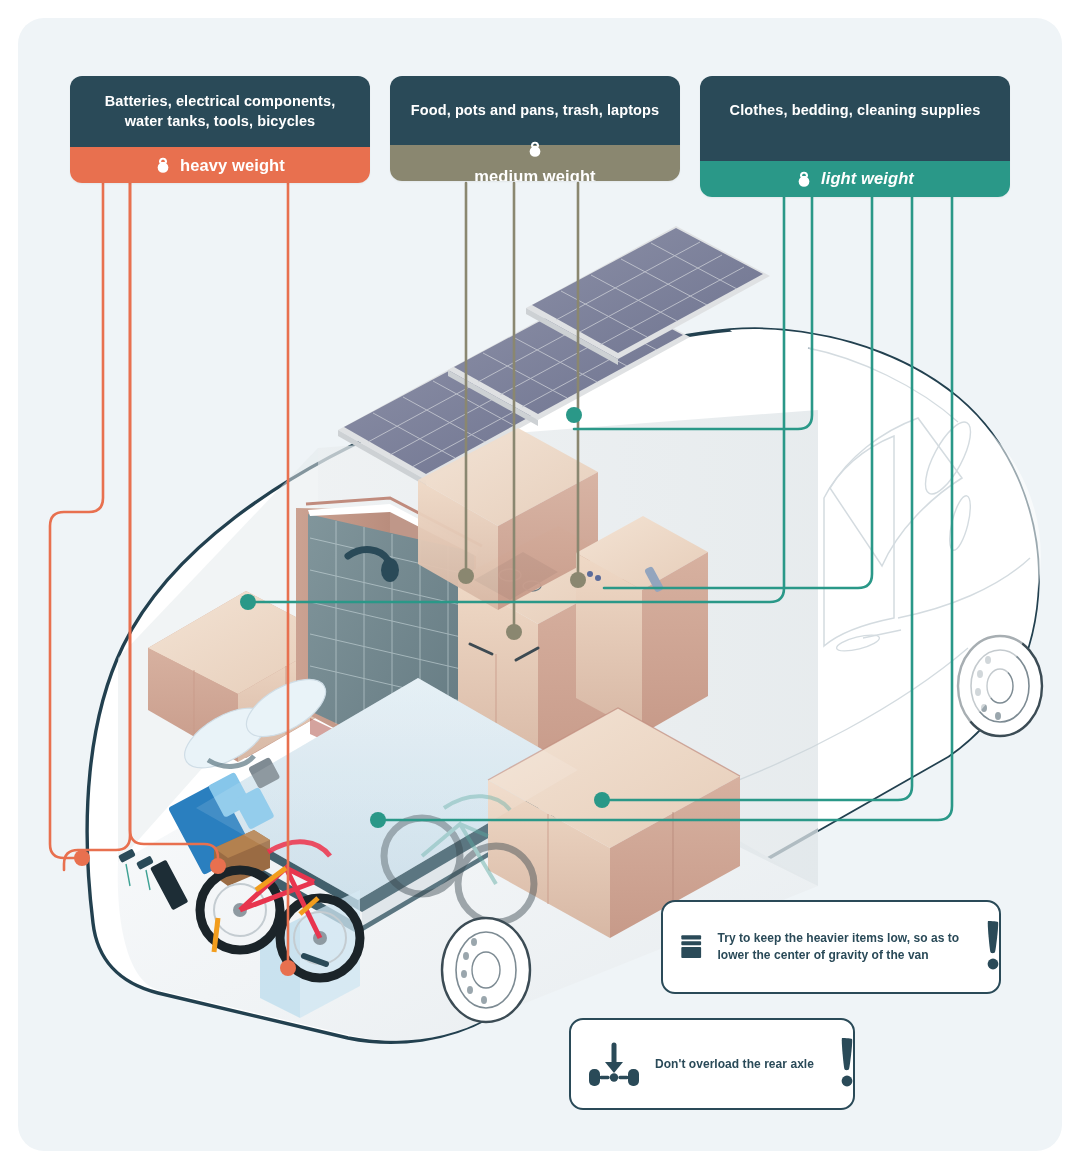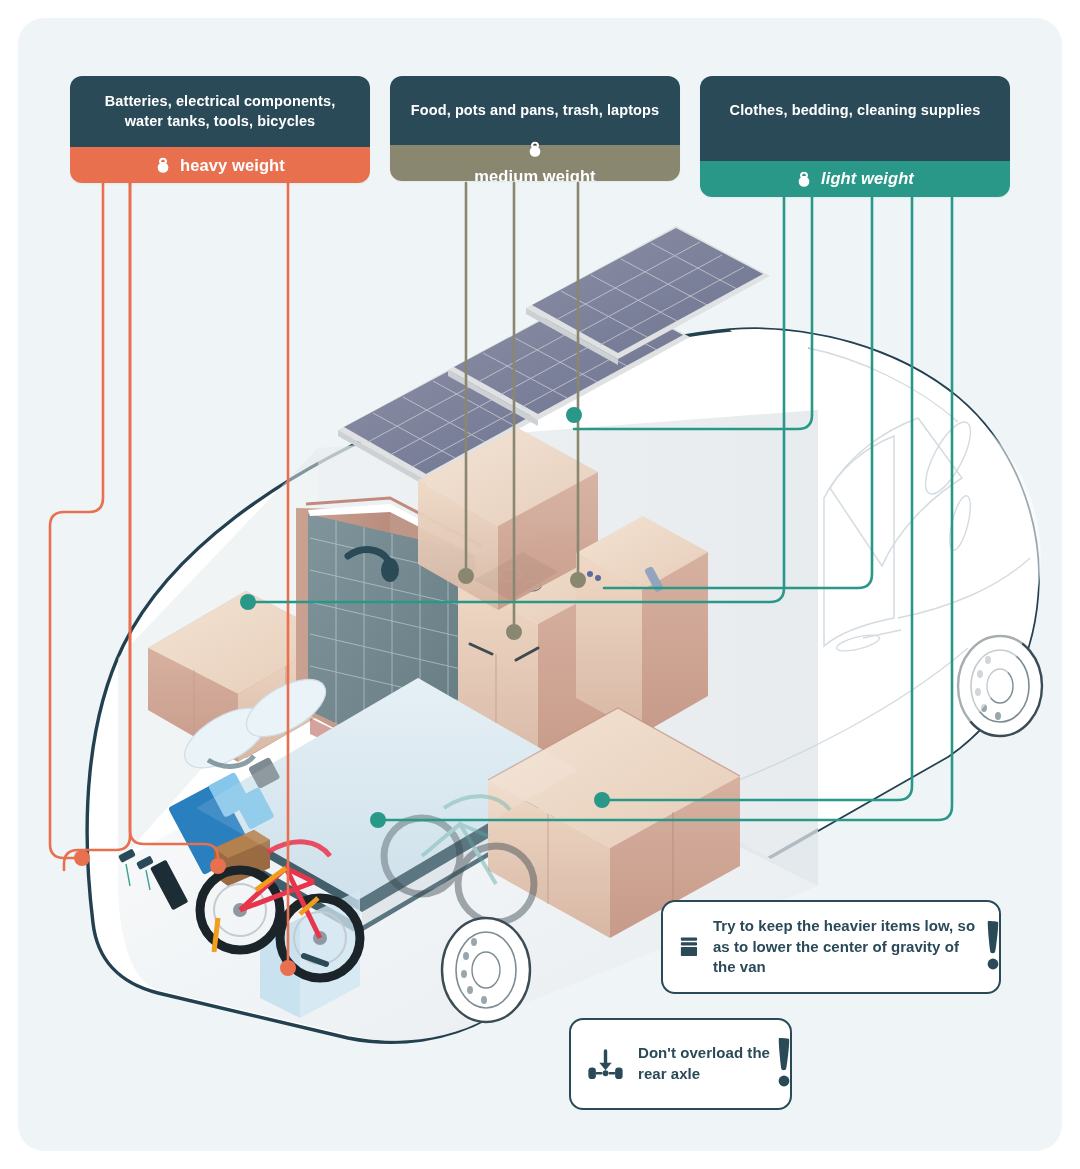--- a/index.html
+++ b/index.html
@@ -25,21 +25,21 @@
   .kb { width:16px; height:18px; flex:0 0 auto; }
 
   
   .lines { position:absolute; left:0; top:0; width:1044px; height:1133px;
            pointer-events:none; }
 
   
   .tip { position:absolute; background:#ffffff; border:2px solid #2a4a58;
          border-radius:14px; display:flex; align-items:center; gap:14px;
          padding:14px 16px; }
-  .tip .txt { color:#2a4a58; font-size:15px; font-weight:bold;
+  .tip .txt { color:#2a4a58; font-size:12px; font-weight:bold;
               line-height:1.38; letter-spacing:.05px; }
   .tip .bang { position:absolute; right:-6px; top:50%;
                transform:translateY(-50%); }
 </style>
 </head>
 <body>
 
 <div id="canvas">
 
   <svg class="lines" viewBox="0 0 1044 1133">
@@ -379,21 +379,21 @@
       <rect x="4" y="12" width="34" height="7" rx="1.6" fill="#2a4a58"></rect>
       <rect x="4" y="22" width="34" height="19" rx="1.6" fill="#2a4a58"></rect>
     </svg>
     <div class="txt">Try to keep the heavier items low, so as to lower the center of gravity of the van</div>
     <svg class="bang" width="22" height="56" viewBox="0 0 22 56">
       <path d="M5 2 C 5 2 14 2 15 3 C 16 4 13 30 12 33 C 11.4 34.6 8 34.6 7.4 33 C 6.6 30 4 4 5 2 Z" fill="#2a4a58"></path>
       <circle cx="10" cy="45" r="5.4" fill="#2a4a58"></circle>
     </svg>
   </div>
 
-  <div class="tip" style="left:551px; top:1000px; width:223px; height:92px;">
+  <div class="tip" style="left:551px; top:1000px; width:286px; height:92px;">
     <svg width="54" height="46" viewBox="0 0 54 46">
       <path d="M27 4 L 27 26" stroke="#2a4a58" stroke-width="5" stroke-linecap="round"></path>
       <path d="M18 21 L 27 32 L 36 21 Z" fill="#2a4a58"></path>
       <rect x="2" y="28" width="11" height="17" rx="5" fill="#2a4a58"></rect>
       <rect x="41" y="28" width="11" height="17" rx="5" fill="#2a4a58"></rect>
       <path d="M14 36.5 L 21 36.5 M33 36.5 L 40 36.5" stroke="#2a4a58" stroke-width="3.4" stroke-linecap="round"></path>
       <circle cx="27" cy="36.5" r="4.2" fill="#2a4a58"></circle>
     </svg>
     <div class="txt">Don't overload the rear axle</div>
     <svg class="bang" width="22" height="56" viewBox="0 0 22 56">

